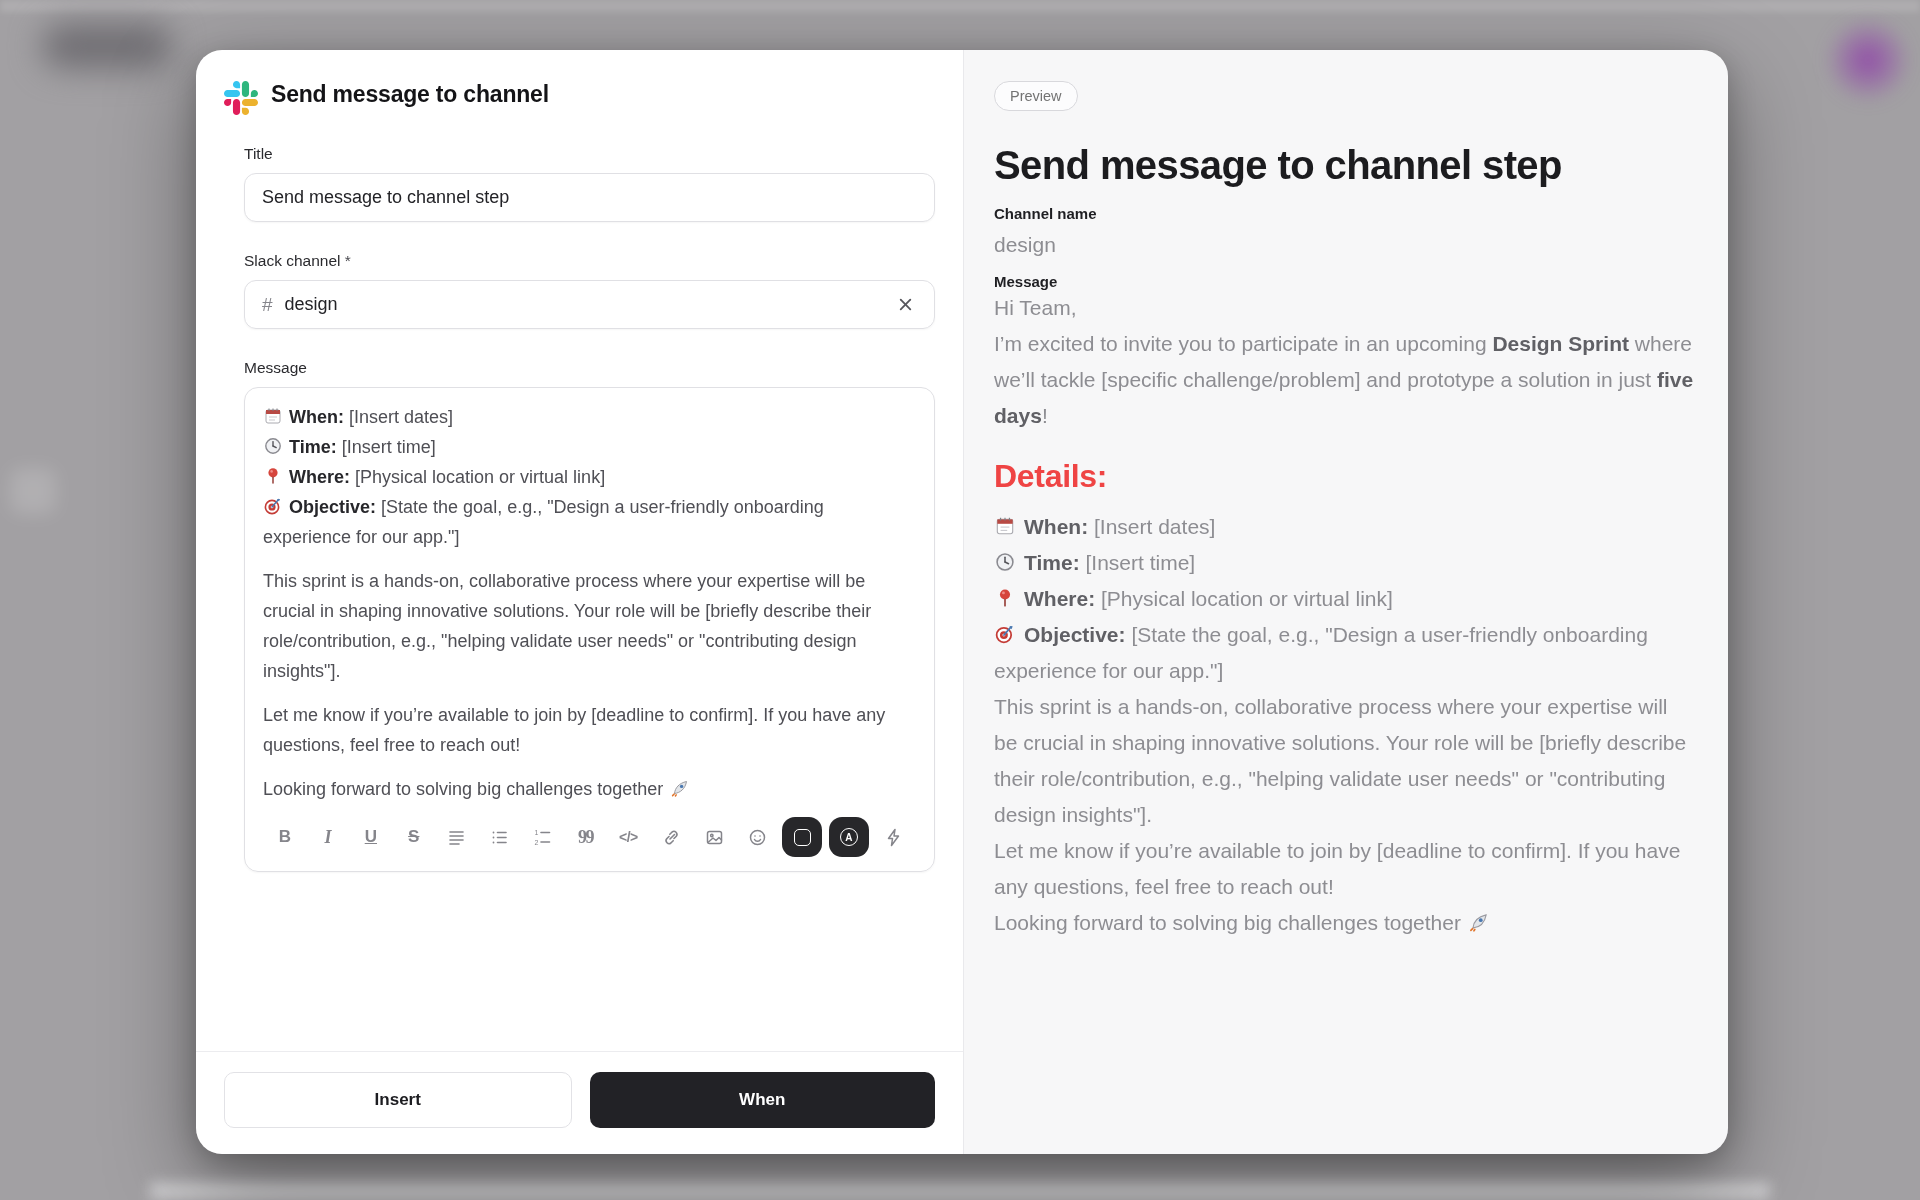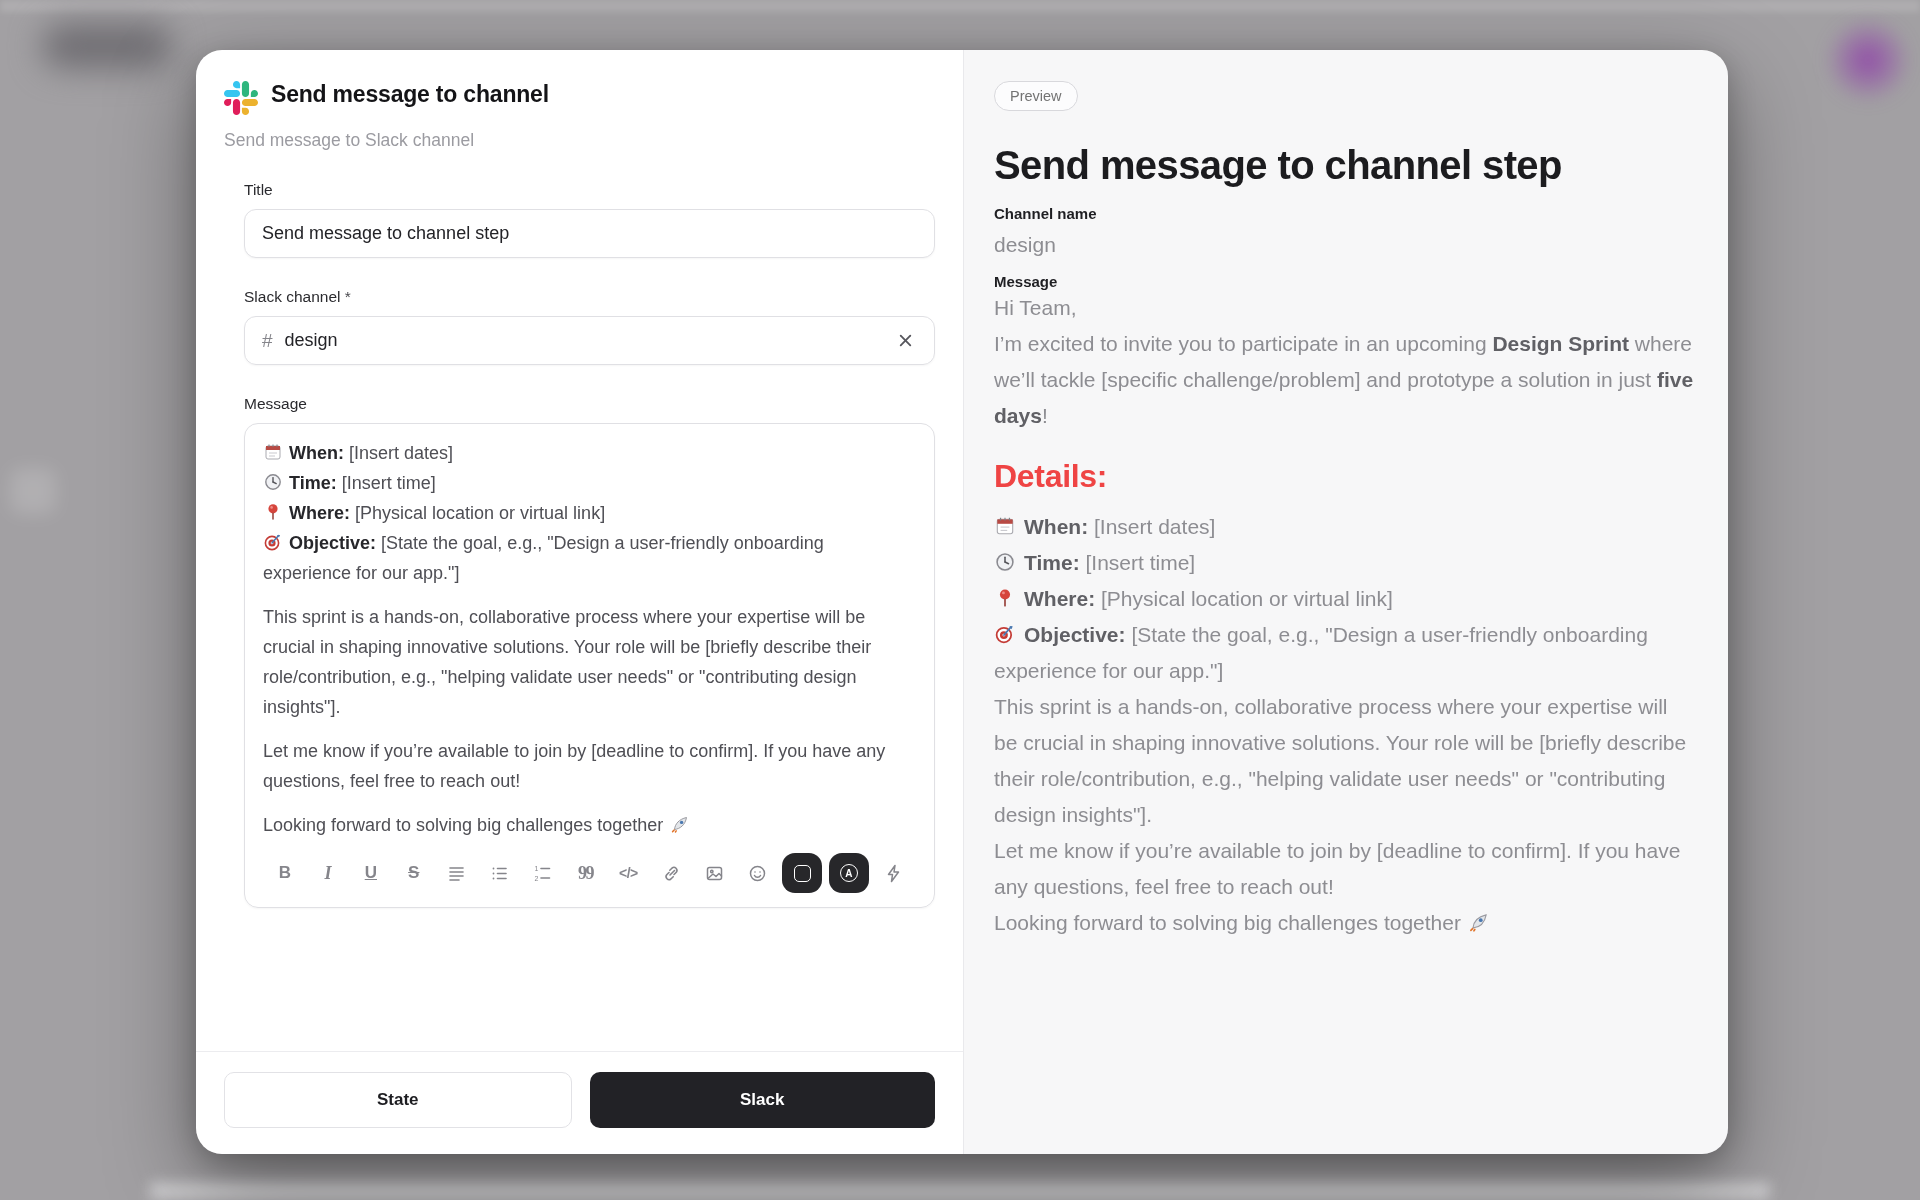--- a/index.html
+++ b/index.html
@@ -106,21 +106,20 @@
     <div class="form-main">
       <div class="form-header">
         <svg class="slack-logo" viewBox="0 0 122.8 122.8">
           <path d="M25.8 77.6c0 7.1-5.8 12.9-12.9 12.9S0 84.7 0 77.6s5.8-12.9 12.9-12.9h12.9v12.9zm6.5 0c0-7.1 5.8-12.9 12.9-12.9s12.9 5.8 12.9 12.9v32.3c0 7.1-5.8 12.9-12.9 12.9s-12.9-5.8-12.9-12.9V77.6z" fill="#e01e5a"></path>
           <path d="M45.2 25.8c-7.1 0-12.9-5.8-12.9-12.9S38.1 0 45.2 0s12.9 5.8 12.9 12.9v12.9H45.2zm0 6.5c7.1 0 12.9 5.8 12.9 12.9s-5.8 12.9-12.9 12.9H12.9C5.8 58.1 0 52.3 0 45.2s5.8-12.9 12.9-12.9h32.3z" fill="#36c5f0"></path>
           <path d="M97 45.2c0-7.1 5.8-12.9 12.9-12.9s12.9 5.8 12.9 12.9-5.8 12.9-12.9 12.9H97V45.2zm-6.5 0c0 7.1-5.8 12.9-12.9 12.9s-12.9-5.8-12.9-12.9V12.9C64.7 5.8 70.5 0 77.6 0s12.9 5.8 12.9 12.9v32.3z" fill="#2eb67d"></path>
           <path d="M77.6 97c7.1 0 12.9 5.8 12.9 12.9s-5.8 12.9-12.9 12.9-12.9-5.8-12.9-12.9V97h12.9zm0-6.5c-7.1 0-12.9-5.8-12.9-12.9s5.8-12.9 12.9-12.9h32.3c7.1 0 12.9 5.8 12.9 12.9s-5.8 12.9-12.9 12.9H77.6z" fill="#ecb22e"></path>
         </svg>
         <h2 class="form-title">Send message to channel</h2>
       </div>
-      <p class="form-subtitle">Send message to Slack channel</p>
 
       <div class="field">
         <label class="field-label">Title</label>
         <input class="text-input" type="text" value="Send message to channel step" style="">
       </div>
 
       <div class="field">
         <label class="field-label">
           <span>Slack channel</span>
           <span class="req-mark">*</span>
@@ -261,22 +260,22 @@
                 <svg width="19" height="19" viewBox="0 0 19 19" fill="none" stroke-width="1.5" stroke-linejoin="round">
                   <path d="M11 1.5 L4.5 10.5 h4 L7.5 17.5 L14.5 8 h-4.5 z"></path>
                 </svg>
               </button>
           </div>
         </div>
       </div>
     </div>
 
     <div class="form-footer">
-      <button class="btn btn-cancel">State</button>
-      <button class="btn btn-save">Slack</button>
+      <button class="btn btn-cancel">Insert</button>
+      <button class="btn btn-save">When</button>
     </div>
   </div>
 
   <div class="panel-right">
     <span class="badge">Preview</span>
     <h1 class="pv-heading">Send message to channel step</h1>
 
     <div class="pv-label">Channel name</div>
     <div class="pv-channel-value">design</div>
 

